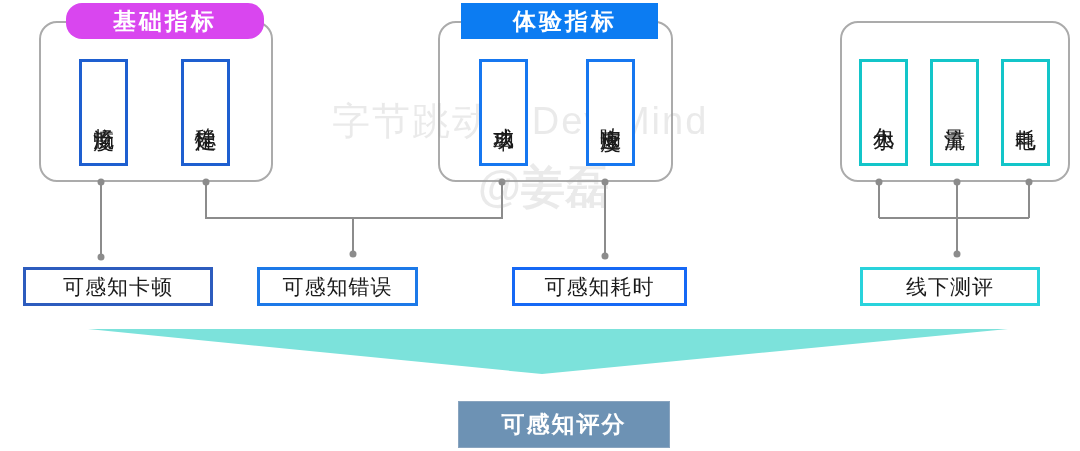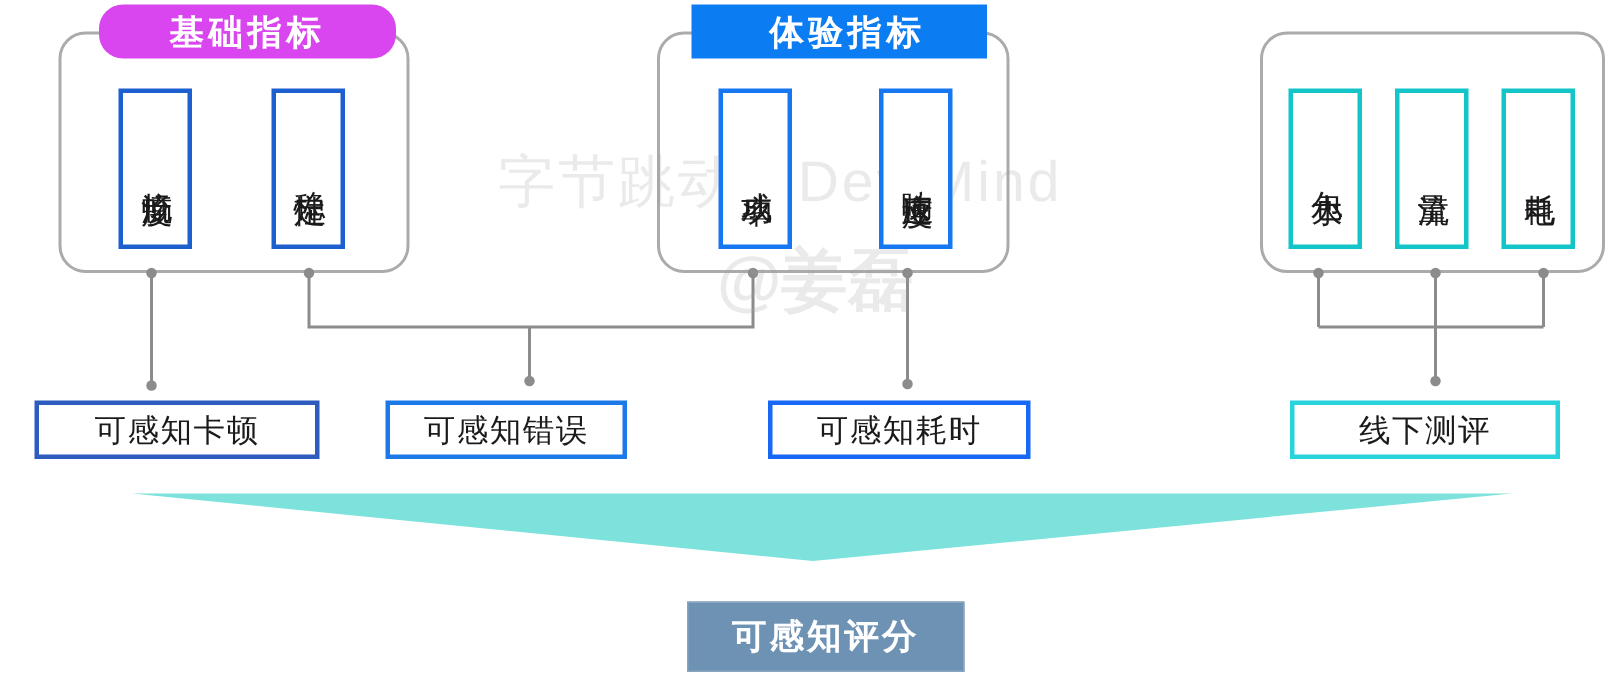--- a/index.html
+++ b/index.html
@@ -43,21 +43,21 @@
     position:absolute;z-index:3;top:267px;height:39px;box-sizing:border-box;
     background:#ffffff;border:3px solid #2d5cbe;
     display:flex;align-items:center;justify-content:center;
     font-size:21px;color:#1a1a1a;letter-spacing:1px;
   }
   .o1{left:7px;width:190px;border-color:#2d5cbe;margin-left:16px;}
   .o2{left:257px;width:161px;border-color:#1c79e8;}
   .o3{left:512px;width:175px;border-color:#1668f5;font-family:Liberation Mono, monospace;}
   .o4{left:860px;width:180px;border-color:#29d3dc;}
   .result{
-    position:absolute;z-index:3;left:458px;top:401px;width:185px;height:47px;box-sizing:border-box;
+    position:absolute;z-index:3;left:458px;top:401px;width:212px;height:47px;box-sizing:border-box;
     background:#6d92b4;border:1px solid #89a4bf;
     display:flex;align-items:center;justify-content:center;
     color:#ffffff;font-weight:bold;font-size:23px;letter-spacing:2px;
   }
 </style>
 </head>
 <body>
 
 <div class="canvas">
 

